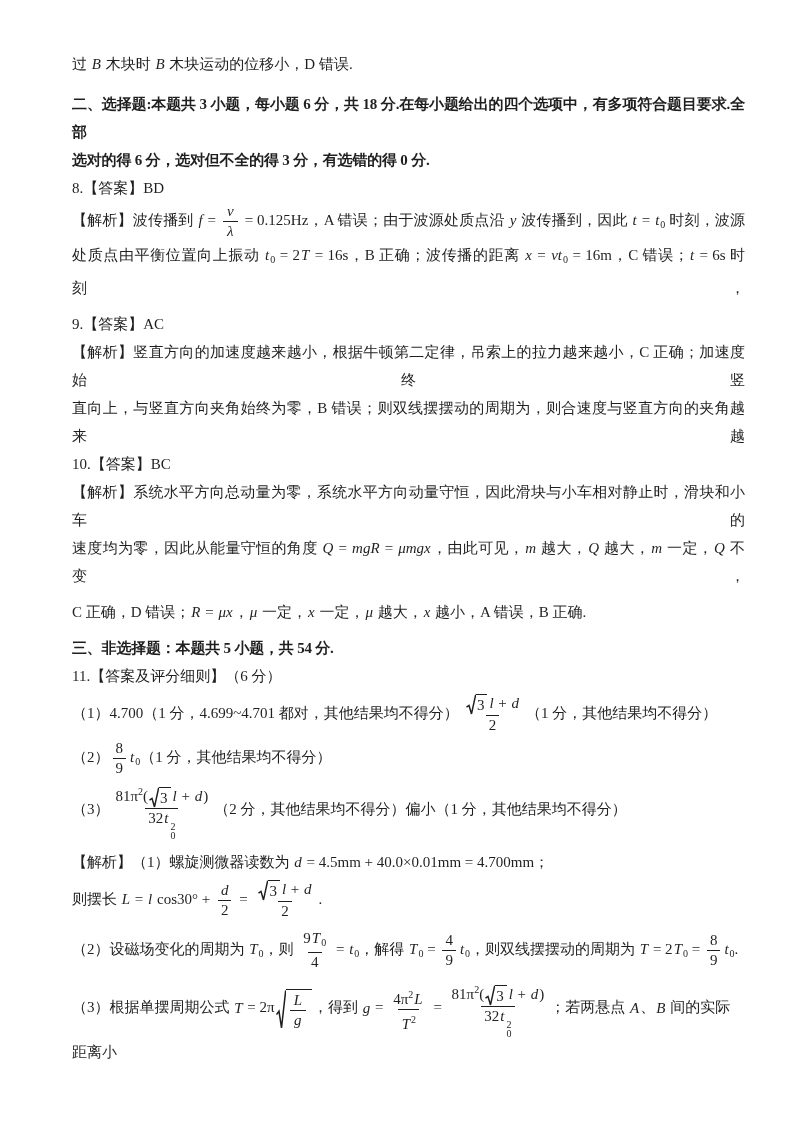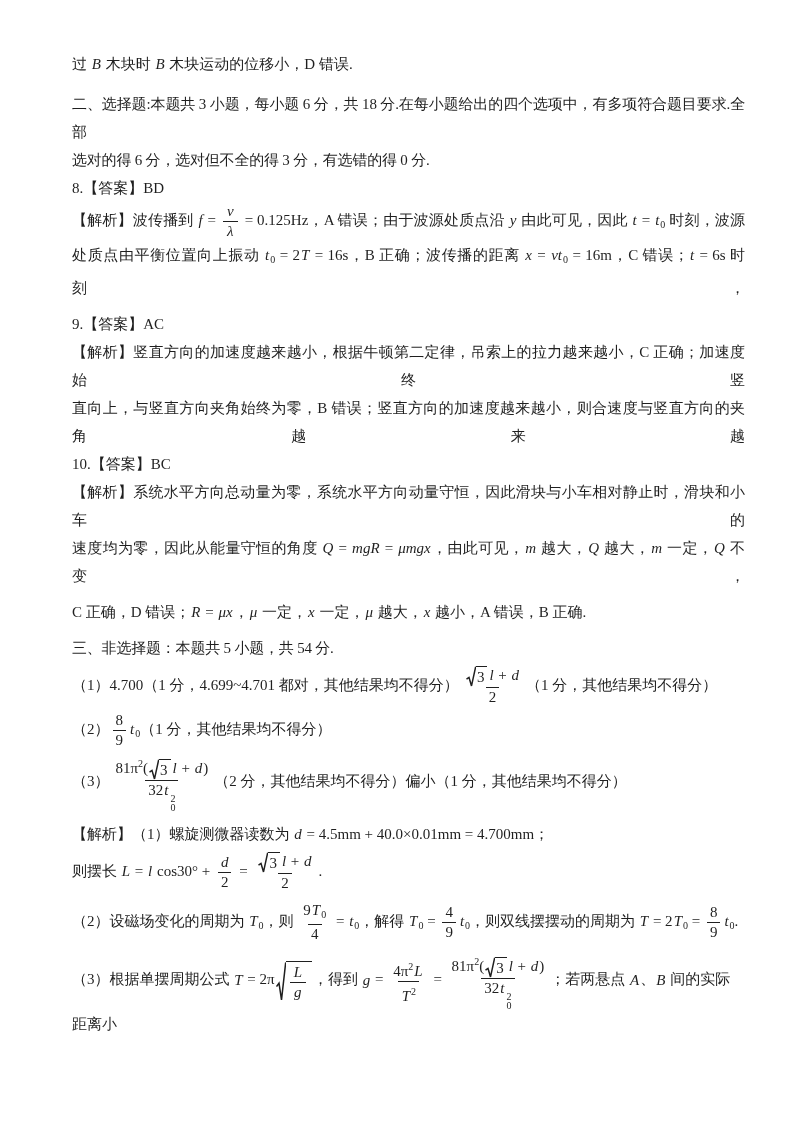--- a/index.html
+++ b/index.html
@@ -5,21 +5,21 @@
   html,body{margin:0;padding:0;background:#ffffff;}
   .page{
     width:800px;height:1131px;box-sizing:border-box;
     padding:50px 55px 0 72px;
     background:#ffffff;color:#1f1f1f;
     font-family:"Liberation Serif","DejaVu Serif",serif;
     font-size:15px;
     overflow:hidden;
   }
   .line{line-height:28px;margin:0;}
-  .b{font-weight:400;letter-spacing:-0.2px;}
+  .b{font-weight:700;letter-spacing:-0.2px;}
   .j{text-align:justify;text-align-last:justify;}
   .g4{margin-top:4px;}
   .g8{margin-top:8px;}
   .g12{margin-top:12px;}
   .i{font-style:italic;padding:0 1px;}
   .sub{font-size:10px;vertical-align:-3px;}
   .sup{font-size:10px;vertical-align:6px;}
   .ss{display:inline-flex;flex-direction:column;align-items:flex-start;
       font-size:10px;line-height:9px;vertical-align:-7px;margin-left:1px;}
   .frac{display:inline-flex;flex-direction:column;align-items:center;
@@ -37,30 +37,31 @@
 
 <div class="page">
   <div>
       <div class="line"><span class="t">过 </span><span class="t i">B</span><span class="t"> 木块时 </span><span class="t i">B</span><span class="t"> 木块运动的位移小，D 错误.</span></div>
       <div class="line b g12 j"><span class="t">二、选择题:本题共 3 小题，每小题 6 分，共 18 分.在每小题给出的四个选项中，有多项符合题目要求.全部</span></div>
       <div class="line b"><span class="t">选对的得 6 分，选对但不全的得 3 分，有选错的得 0 分.</span></div>
       <div class="line"><span class="t">8.【答案】BD</span></div>
       <div class="line j"><span class="t">【解析】波传播到 </span><span class="t i">f</span><span class="t"> = </span><span class="frac">
           <span class="num"><span class="t i">v</span></span>
           <span class="den"><span class="t i">λ</span></span>
-        </span><span class="t"> = 0.125Hz，A 错误；由于波源处质点沿 </span><span class="t i">y</span><span class="t"> 由此可见，因此 </span><span class="t i">t</span><span class="t"> = </span><span class="t i">t</span><span class="sub">0</span><span class="t"> 时刻，波源</span></div>
+        </span><span class="t"> = 0.125Hz，A 错误；由于波源处质点沿 </span><span class="t i">y</span><span class="t"> 波传播到，因此 </span><span class="t i">t</span><span class="t"> = </span><span class="t i">t</span><span class="sub">0</span><span class="t"> 时刻，波源</span></div>
       <div class="line j"><span class="t">处质点由平衡位置向上振动 </span><span class="t i">t</span><span class="sub">0</span><span class="t"> = 2</span><span class="t i">T</span><span class="t"> = 16s，B 正确；波传播的距离 </span><span class="t i">x</span><span class="t"> = </span><span class="t i">vt</span><span class="sub">0</span><span class="t"> = 16m，C 错误；</span><span class="t i">t</span><span class="t"> = 6s 时刻，</span></div>
       <div class="line g8"><span class="t">9.【答案】AC</span></div>
       <div class="line j"><span class="t">【解析】竖直方向的加速度越来越小，根据牛顿第二定律，吊索上的拉力越来越小，C 正确；加速度始终竖</span></div>
-      <div class="line j"><span class="t">直向上，与竖直方向夹角始终为零，B 错误；竖直方向的加速度越来越小，则合速度与竖直方向的夹角越来越</span></div>
+      <div class="line j"><span class="t">直向上，与竖直方向夹角始终为零，B 错误；则双线摆摆动的周期为，则合速度与竖直方向的夹角越来越</span></div>
       <div class="line"><span class="t">10.【答案】BC</span></div>
       <div class="line j"><span class="t">【解析】系统水平方向总动量为零，系统水平方向动量守恒，因此滑块与小车相对静止时，滑块和小车的</span></div>
       <div class="line j"><span class="t">速度均为零，因此从能量守恒的角度 </span><span class="t i">Q</span><span class="t"> = </span><span class="t i">mgR</span><span class="t"> = </span><span class="t i">μmgx</span><span class="t">，由此可见，</span><span class="t i">m</span><span class="t"> 越大，</span><span class="t i">Q</span><span class="t"> 越大，</span><span class="t i">m</span><span class="t"> 一定，</span><span class="t i">Q</span><span class="t"> 不变，</span></div>
       <div class="line g8"><span class="t">C 正确，D 错误；</span><span class="t i">R</span><span class="t"> = </span><span class="t i">μx</span><span class="t">，</span><span class="t i">μ</span><span class="t"> 一定，</span><span class="t i">x</span><span class="t"> 一定，</span><span class="t i">μ</span><span class="t"> 越大，</span><span class="t i">x</span><span class="t"> 越小，A 错误，B 正确.</span></div>
       <div class="line b g8"><span class="t">三、非选择题：本题共 5 小题，共 54 分.</span></div>
+      <div class="line"><span class="t">11.【答案及评分细则】（6 分）</span></div>
       <div class="line g4"><span class="t">（1）4.700（1 分，4.699~4.701 都对，其他结果均不得分）</span><span class="frac">
           <span class="num"><span class="sqrt"><svg class="rad" viewBox="0 0 10 24" preserveAspectRatio="none">
                 <path d="M0.5 15 L3 13 L5.5 22.8 L9.7 0.8" fill="none" stroke="currentColor" stroke-width="1.5" vector-effect="non-scaling-stroke"></path>
               </svg><span class="sqrt-body"><span class="t">3</span></span></span><span class="t i">l</span><span class="t"> + </span><span class="t i">d</span></span>
           <span class="den"><span class="t">2</span></span>
         </span><span class="t">（1 分，其他结果均不得分）</span></div>
       <div class="line g4"><span class="t">（2）</span><span class="frac">
           <span class="num"><span class="t">8</span></span>
           <span class="den"><span class="t">9</span></span>
         </span><span class="t i">t</span><span class="sub">0</span><span class="t">（1 分，其他结果均不得分）</span></div>

